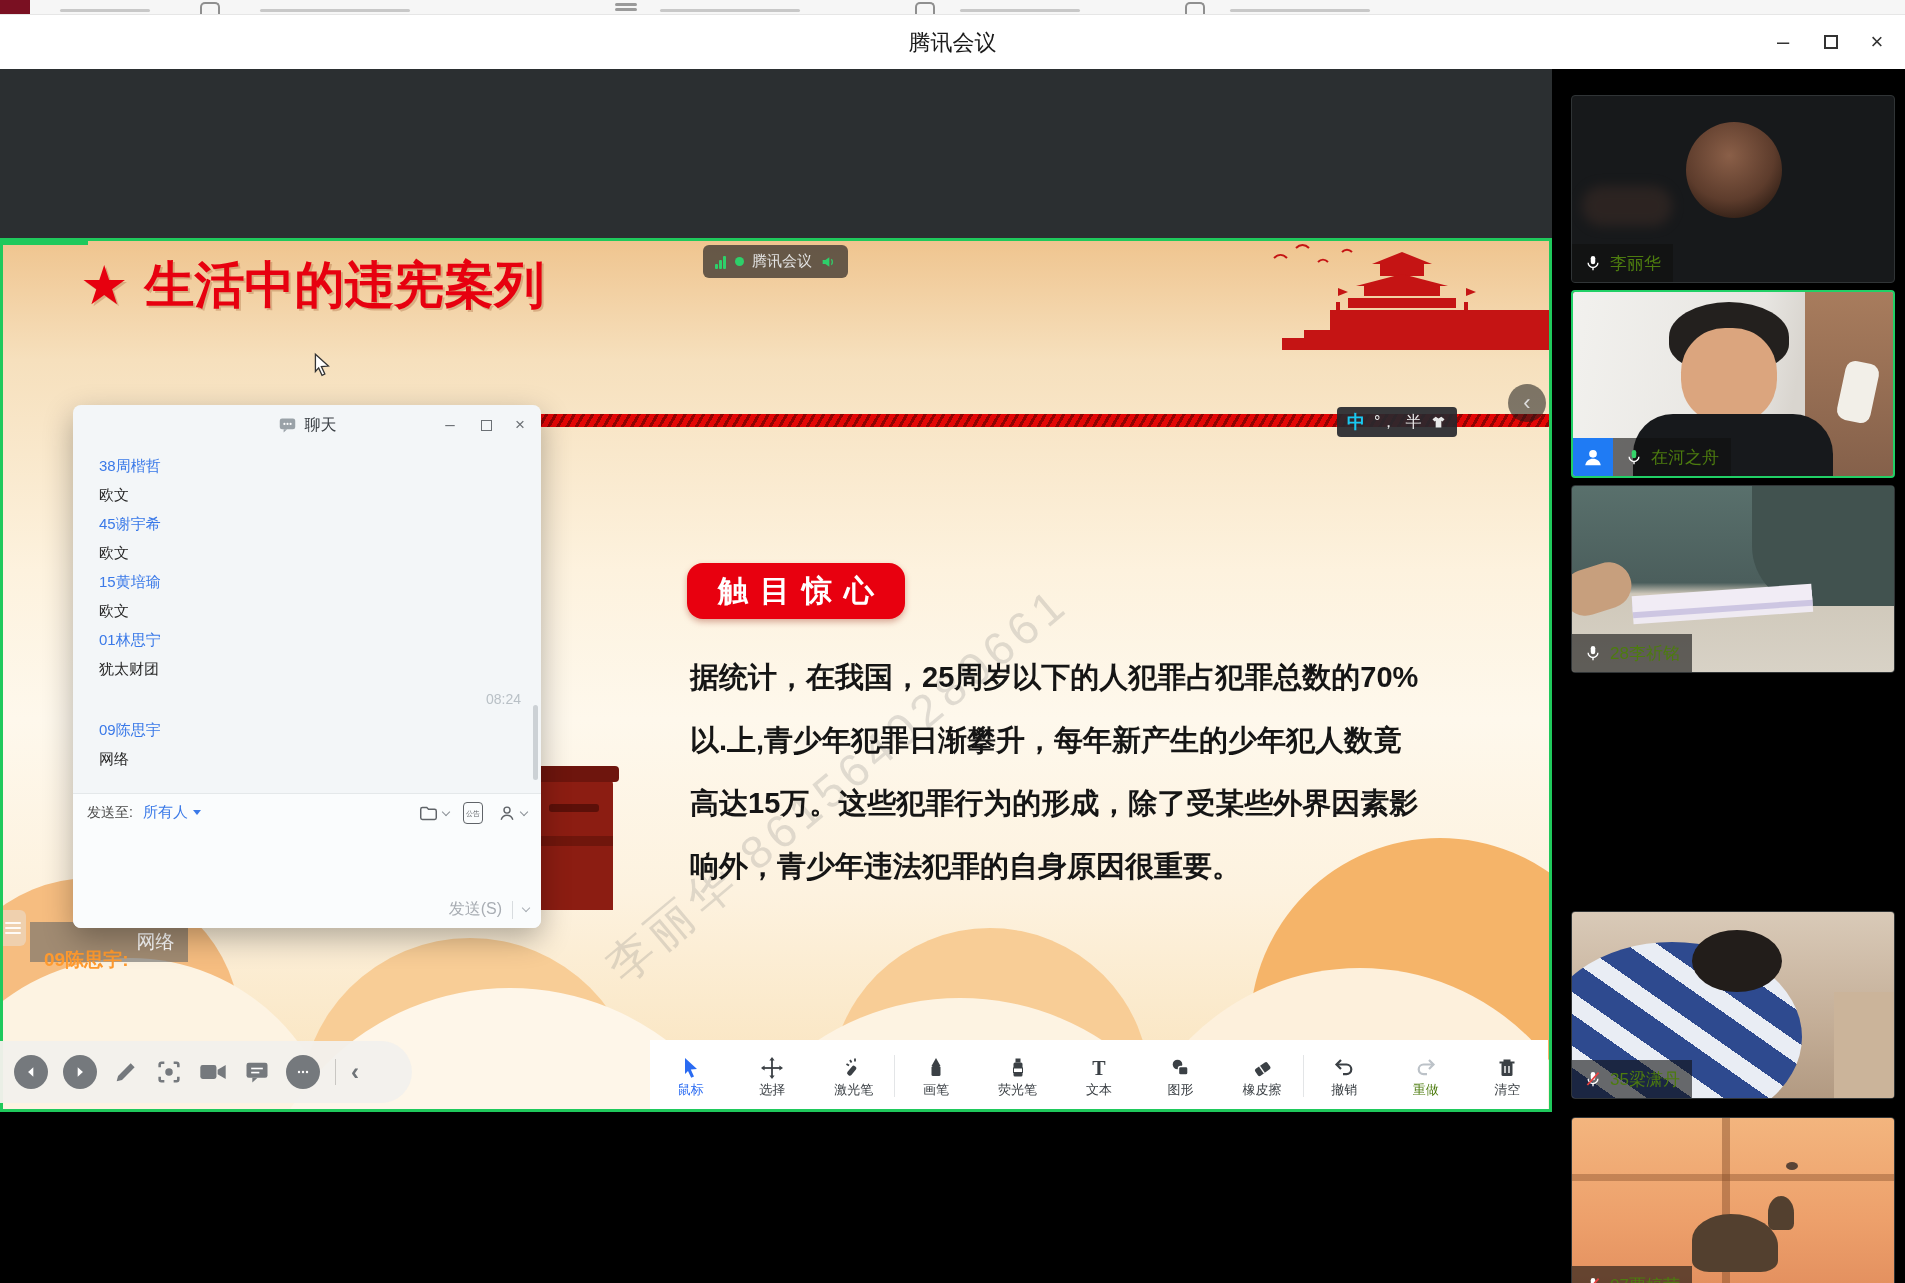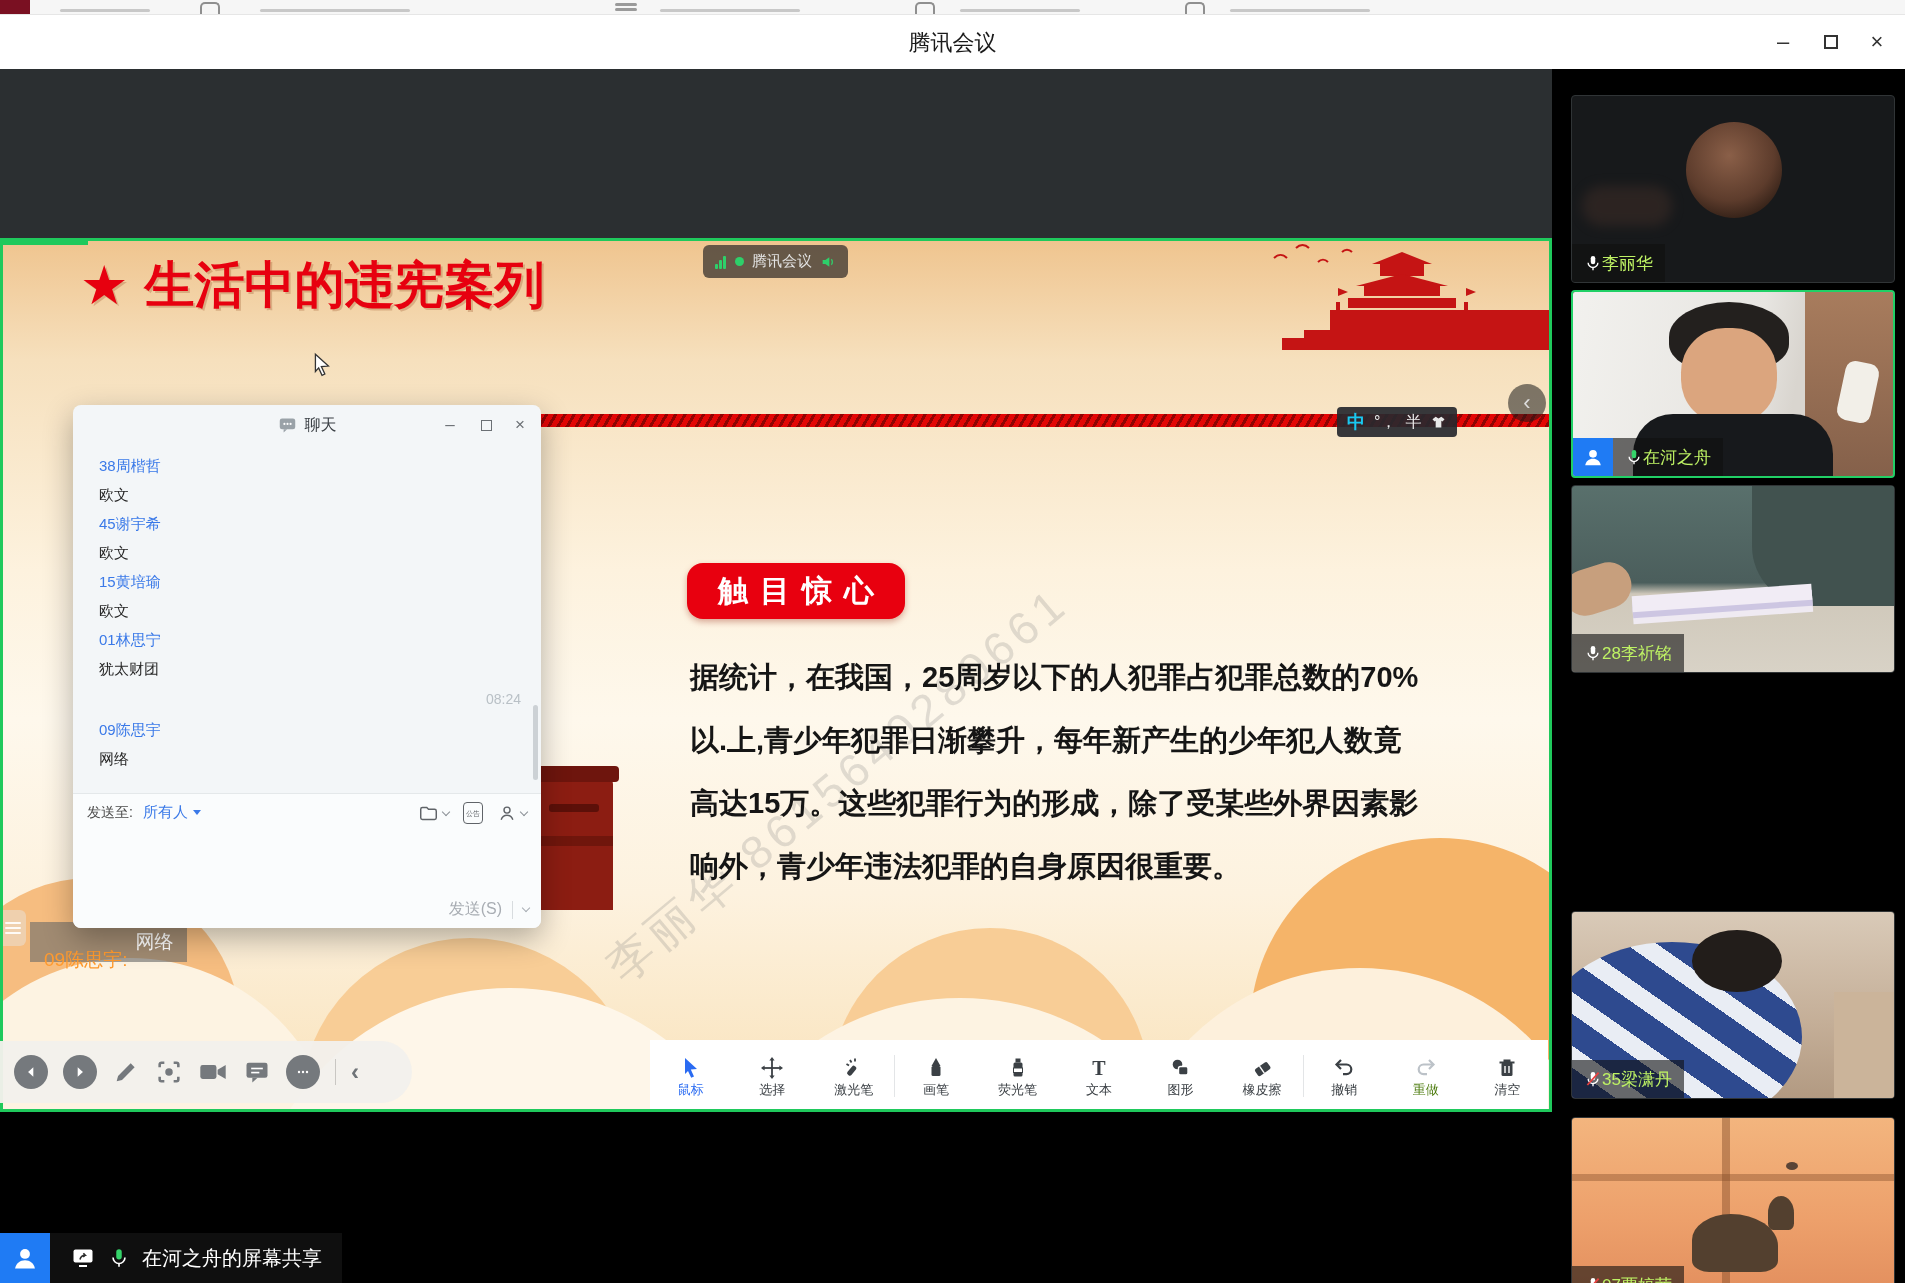--- a/index.html
+++ b/index.html
@@ -61,21 +61,21 @@
 
   
   #postbox{position:absolute;left:535px;top:540px;width:78px;height:132px;background:#8c1d12;border-radius:6px 6px 0 0;}
   #postbox .roof{position:absolute;left:-6px;top:-12px;width:90px;height:16px;background:#6e150d;border-radius:4px;}
   #postbox .slot{position:absolute;left:14px;top:26px;width:50px;height:8px;background:#5c1009;border-radius:3px;}
   #postbox .band{position:absolute;left:0;top:58px;width:78px;height:10px;background:#70160c;}
 
   
   #caption{position:absolute;left:30px;top:684px;height:40px;padding:0 14px;background:rgba(105,105,105,.6);
     display:flex;align-items:center;gap:8px;font-size:19px;}
-  #caption .spk{color:#ff9a2e;font-weight:normal;margin-top:36px;}
+  #caption .spk{color:#ff9a2e;font-weight:bold;margin-top:36px;}
   #caption .txt{color:#fff;}
   #side-handle{position:absolute;left:0;top:672px;width:26px;height:36px;background:rgba(230,230,230,.45);
     border-radius:0 6px 6px 0;display:flex;flex-direction:column;justify-content:center;gap:3px;padding:0 5px;}
   #side-handle i{display:block;height:2px;background:rgba(255,255,255,.9);border-radius:1px;}
 
   
   #share-border{left:0;top:238px;width:1552px;height:874px;border:3px solid #1fc95c;pointer-events:none;z-index:5;}
   #share-corner{left:0;top:238px;width:88px;height:7px;background:#1fc95c;z-index:5;pointer-events:none;}
 
   
@@ -118,21 +118,21 @@
   
   #sharebar{left:0;top:1233px;height:50px;display:flex;align-items:stretch;z-index:7;}
   #sharebar .badge{width:50px;background:#1f7bf4;display:flex;align-items:center;justify-content:center;}
   #sharebar .bar{background:rgba(16,16,16,.92);display:flex;align-items:center;gap:12px;padding:0 20px;}
   #sharebar .txt{color:#fff;font-size:20px;}
 
   
   #panel{left:1561px;top:69px;width:344px;height:1214px;background:#000;}
   .tile{position:absolute;left:10px;width:324px;height:188px;border-radius:4px;overflow:hidden;background:#17191b;border:1px solid #303436;}
   .tile.speaking{border:2px solid #21d066;}
-  .chip{position:absolute;left:0;bottom:0;height:38px;background:rgba(15,15,15,.6);display:flex;align-items:center;padding:0 12px;color:#bef264;font-size:17px;white-space:nowrap;}
+  .chip{position:absolute;left:0;bottom:0;height:38px;background:rgba(15,15,15,.6);display:flex;align-items:center;gap:8px;padding:0 12px;color:#4d7c0f;font-size:17px;white-space:nowrap;}
   .tbadge{position:absolute;left:0;bottom:0;width:40px;height:38px;display:flex;align-items:center;justify-content:center;}
   .tbadge.blue{background:#1f7bf4;}
   .tbadge.orange{background:#f07b1d;}
   .tile .chip.offset{left:40px;}
 
   
   #cursor{left:310px;top:352px;z-index:9;}
 </style>
 </head>
 <body>
@@ -453,41 +453,20 @@
       <svg width="16" height="16" viewBox="0 0 24 24">
           <circle cx="6" cy="12" r="1.8" fill="#fff"></circle>
           <circle cx="12" cy="12" r="1.8" fill="#fff"></circle>
           <circle cx="18" cy="12" r="1.8" fill="#fff"></circle>
         </svg>
     </span>
     <span class="fdiv"></span>
     <span id="float-collapse">‹</span>
   </div>
 
-  <div class="abs" id="sharebar">
-    <span class="badge">
-      <svg width="28" height="28" viewBox="0 0 24 24">
-        <circle cx="12" cy="8.5" r="4.2" fill="#fff"></circle>
-          <path d="M3.5 21c.9-4.4 4.2-7 8.5-7s7.6 2.6 8.5 7z" fill="#fff"></path>
-      </svg>
-    </span>
-    <span class="bar">
-      <svg width="26" height="24" viewBox="0 0 24 24">
-        <rect x="2.5" y="3.5" width="19" height="13" rx="2" fill="#fff"></rect>
-        <path d="M9 13.5c.6-2.8 2.6-4.3 5.2-4.3l-1.8-2m1.8 2l-2 1.8" stroke="#2b2b2b" fill="none" stroke-width="1.6"></path>
-        <line x1="8" y1="20" x2="16" y2="20" stroke="#fff" stroke-width="2"></line>
-      </svg>
-      <svg width="22" height="24" viewBox="0 0 24 24">
-        <rect x="9" y="2.5" width="6" height="11" rx="3" fill="#35d46a"></rect>
-        <path d="M5.5 11.5a6.5 6.5 0 0 0 13 0" fill="none" stroke="#fff" stroke-width="1.8"></path>
-        <line x1="12" y1="18" x2="12" y2="21.5" stroke="#fff" stroke-width="1.8"></line>
-      </svg>
-      <span class="txt">在河之舟的屏幕共享</span>
-    </span>
-  </div>
 
   <div class="abs" id="panel">
 
     <div class="tile" style="top:26px;">
       <div style="position:absolute;left:114px;top:26px;width:96px;height:96px;border-radius:50%;background:radial-gradient(circle at 45% 35%, #8a5f48, #5d3c2c 55%, #241710 88%);"></div>
       <div style="position:absolute;left:10px;top:90px;width:90px;height:40px;border-radius:20px;background:#3a2b26;filter:blur(6px);opacity:.6;"></div>
       <div class="chip">
         <svg width="18" height="20" viewBox="0 0 24 24">
           <rect x="9" y="2.5" width="6" height="11" rx="3" fill="#fff"></rect>
           <path d="M5.5 11.5a6.5 6.5 0 0 0 13 0" fill="none" stroke="#fff" stroke-width="1.8"></path>

